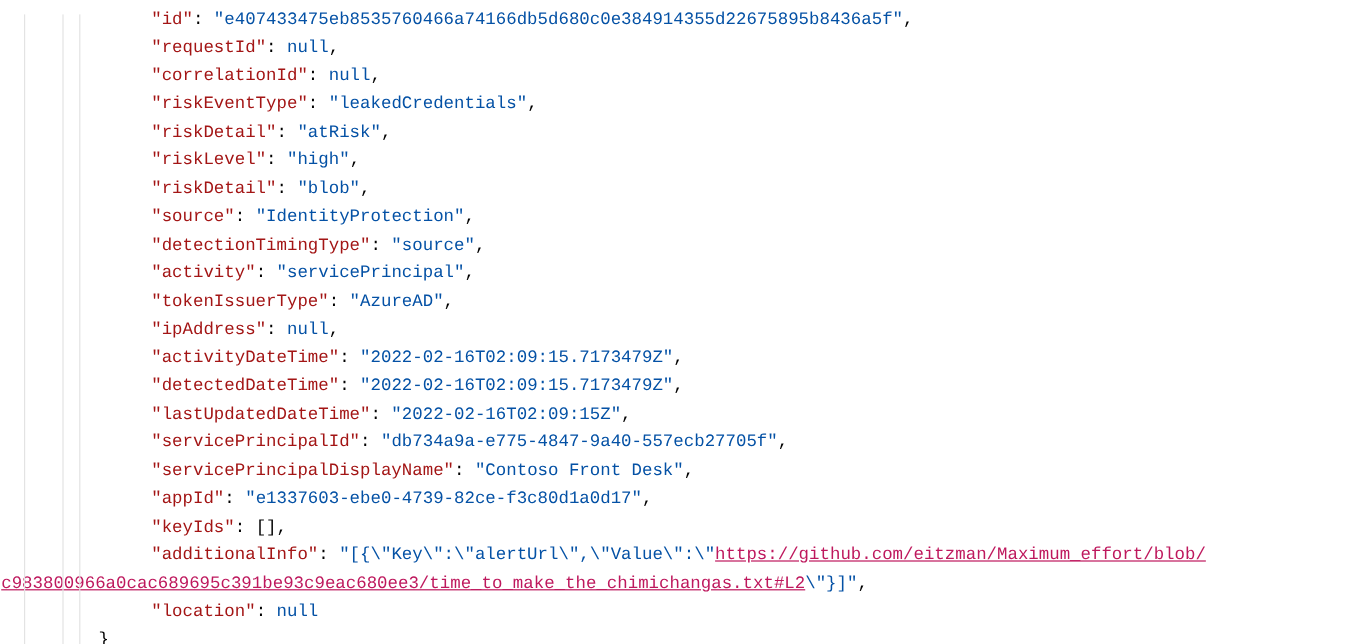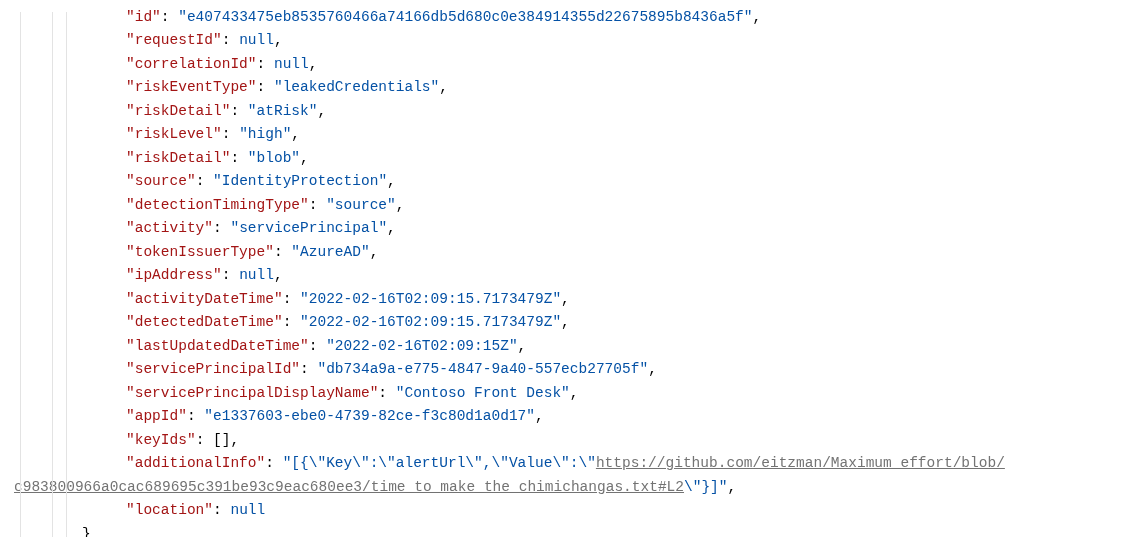--- a/index.html
+++ b/index.html
@@ -11,33 +11,33 @@
       color: #000;
       padding: 6px 6px 6px 0;
       white-space: nowrap;
       overflow-x: auto;
     }
     .line {
       padding-left: 126px;
       white-space: pre;
     }
     .line-wrap {
-      padding-left: 14px;
+      padding-left: 1px;
       white-space: pre;
     }
     .close-line {
       padding-left: 82px;
       white-space: pre;
     }
     .key { color: #a31515; }
     .str { color: #0451a5; }
     .nul { color: #0451a5; text-align: right; }
     .punc { color: #000; }
     .url {
-      color: #737373;
+      color: #be185d;
       text-decoration: underline;
       cursor: pointer;
     }
     .row { display: block; }
     .bars {
       position: absolute;
       left: 6px;
       top: 6px;
       bottom: 6px;
       display: flex;

